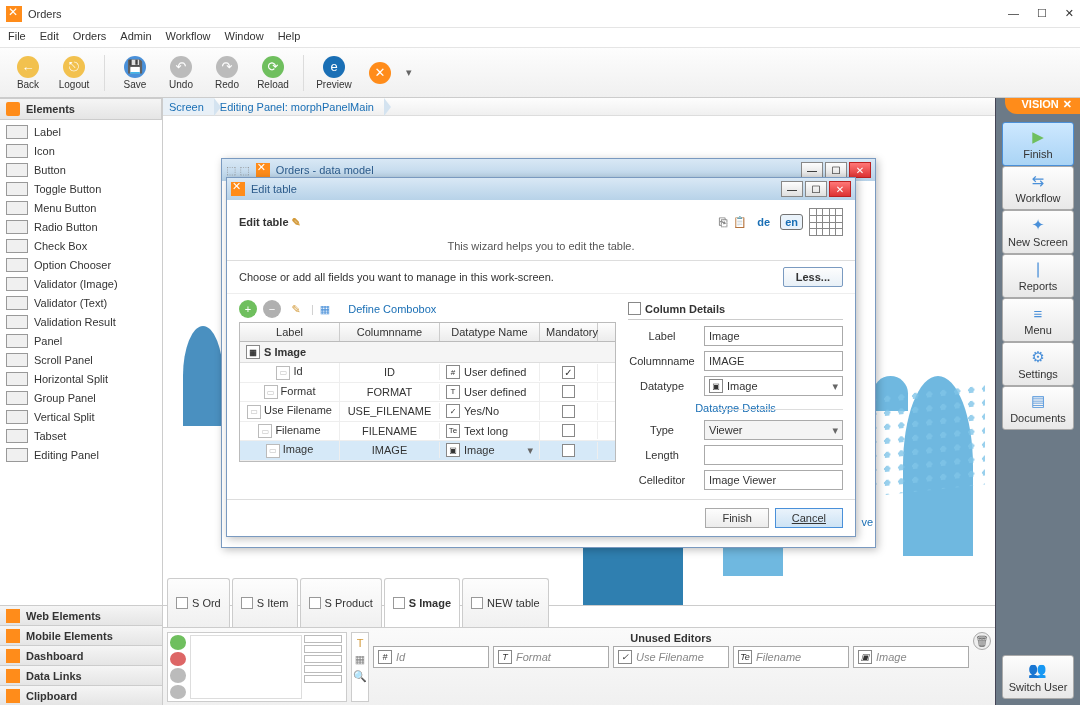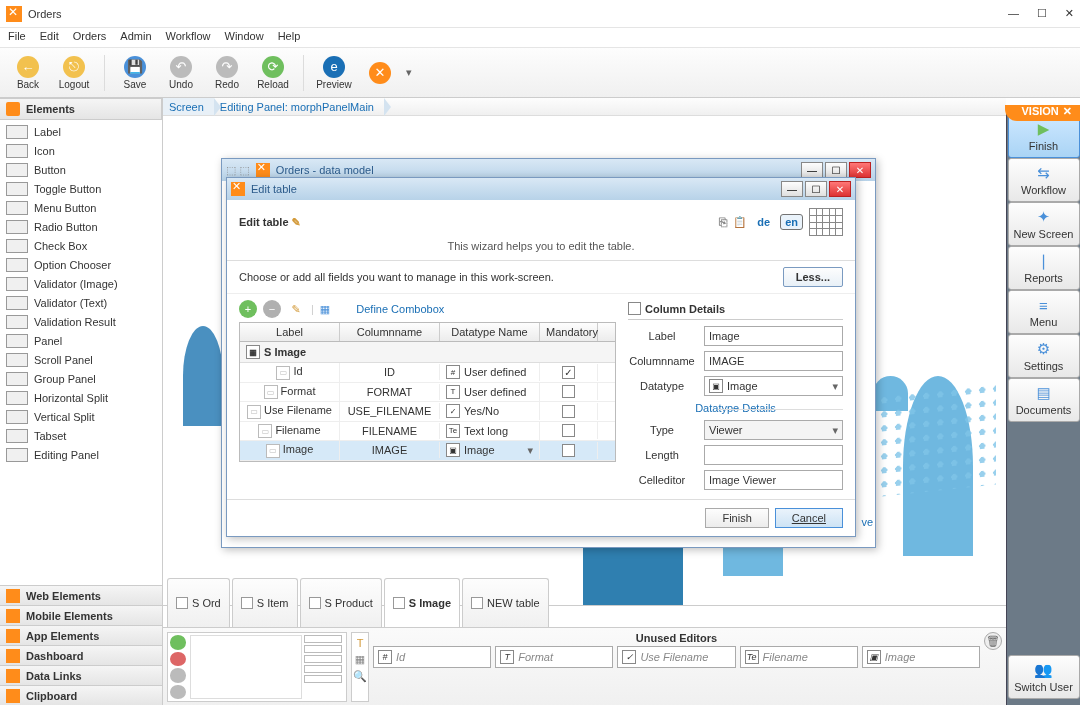--- a/index.html
+++ b/index.html
@@ -58,21 +58,21 @@
     .mini-right { width: 40px; display: flex; flex-direction: column; gap: 2px; }
     .mini-right div { width: 38px; height: 8px; border: 1px solid #bbb; }
     .mini-pal { width: 18px; height: 70px; border: 1px solid #ccc; background: #fff; display: flex; flex-direction: column; gap: 4px; align-items: center; padding: 4px 0; }
     .unused { flex: 1; height: 70px; border: none; }
     .unused .lbl { font-weight: bold; color: #333; margin-bottom: 2px; }
     .unused .row { display: flex; gap: 4px; }
     .unfield { flex: 1; height: 22px; border: 1px solid #aaa; background: #fff; display: flex; align-items: center; padding: 0 4px; gap: 4px; color: #888; font-style: italic; }
     .unfield .ui { width: 14px; height: 14px; border: 1px solid #888; display: inline-flex; align-items: center; justify-content: center; font-size: 9px; color: #333; }
 
     
-    .sidebar-right { width: 74px; background: #6c7a87; border-left: 1px solid #445; display: flex; flex-direction: column; align-items: center; gap: 6px; padding-top: 9px; position: relative; margin-top: 7px; }
+    .sidebar-right { width: 85px; background: #6c7a87; border-left: 1px solid #445; display: flex; flex-direction: column; align-items: center; gap: 6px; padding-top: 24px; position: relative; }
     .vision-tag { position: absolute; top: 0; right: 0; height: 16px; padding: 0 8px 0 16px; background: #ff8c1a; color: #fff; font-size: 10px; font-weight: bold; border-radius: 0 0 0 12px; }
     .vision-tag .x { margin-left: 4px; }
     .rbtn { width: 72px; height: 44px; background: linear-gradient(#fdfdfd,#e8e8e8); border: 1px solid #aaa; border-radius: 3px; display: flex; flex-direction: column; align-items: center; justify-content: center; gap: 2px; cursor: pointer; color: #333; }
     .rbtn .ri { width: 20px; height: 18px; display: flex; align-items: center; justify-content: center; font-size: 15px; }
     .rbtn.active { background: linear-gradient(#cde8ff,#aad4f5); border-color: #4a90d9; }
 
     
     .modal { position: absolute; border: 1px solid #7a9ac0; background: #fff; box-shadow: 2px 2px 8px rgba(0,0,0,.25); display: flex; flex-direction: column; z-index: 5; }
     .modal-tb { height: 22px; background: linear-gradient(#d9e8f5,#b7d2e8); display: flex; align-items: center; padding: 0 4px; gap: 6px; }
     .modal-tb .mlogo { width: 14px; height: 14px; background: #ff8c1a; position: relative; }
@@ -94,21 +94,21 @@
     .wiz-row { padding: 6px 12px; border-bottom: 1px solid #eee; display: flex; align-items: center; justify-content: space-between; color: #333; }
     .less-btn { padding: 3px 12px; border: 1px solid #7a9ac0; background: linear-gradient(#fdfdfd,#e8f0f7); border-radius: 2px; cursor: pointer; color: #333; font-weight: bold; }
 
     .wiz-body { flex: 1; display: flex; padding: 6px 12px; gap: 12px; overflow: hidden; }
     .col-table { flex: 1; display: flex; flex-direction: column; }
     .tool-row { display: flex; align-items: center; gap: 6px; margin-bottom: 4px; }
     .tbtn { width: 18px; height: 18px; border-radius: 50%; display: flex; align-items: center; justify-content: center; font-size: 11px; cursor: pointer; }
     .tbtn.green { background: #6fbf5e; color: #fff; }
     .tbtn.red { background: #b0b0b0; color: #fff; }
     .tbtn.pen { background: transparent; color: #d39a3a; }
-    .combo-link { color: #1a6fb5; cursor: pointer; margin-left: 20px; }
+    .combo-link { color: #1a6fb5; cursor: pointer; margin-left: 12px; }
     .grid { border: 1px solid #bbb; }
     .grid .gh { display: flex; background: linear-gradient(#fdfdfd,#ececec); border-bottom: 1px solid #bbb; }
     .grid .gh div { padding: 3px 6px; border-right: 1px solid #ccc; color: #333; }
     .grid .group { background: #f5f5f5; padding: 3px 6px; font-weight: bold; color: #333; border-bottom: 1px solid #ddd; display: flex; align-items: center; gap: 4px; }
     .grid .gr { display: flex; border-bottom: 1px solid #eee; align-items: center; }
     .grid .gr.sel { background: #d6e9f8; }
     .grid .gr div { padding: 2px 6px; border-right: 1px solid #eee; color: #333; overflow: hidden; white-space: nowrap; }
     .grid .gr .dt { display: flex; align-items: center; gap: 4px; }
     .dtico { width: 14px; height: 14px; border: 1px solid #888; display: inline-flex; align-items: center; justify-content: center; font-size: 8px; background: #fff; }
     .grid .mand { display: flex; justify-content: center; }
@@ -246,25 +246,25 @@
         <div class="el-item">
           <span class="el-ico"></span>
           <span>Panel</span>
         </div>
         <div class="el-item">
           <span class="el-ico"></span>
           <span>Scroll Panel</span>
         </div>
         <div class="el-item">
           <span class="el-ico"></span>
+          <span>Horizontal Split</span>
+        </div>
+        <div class="el-item">
+          <span class="el-ico"></span>
           <span>Group Panel</span>
-        </div>
-        <div class="el-item">
-          <span class="el-ico"></span>
-          <span>Horizontal Split</span>
         </div>
         <div class="el-item">
           <span class="el-ico"></span>
           <span>Vertical Split</span>
         </div>
         <div class="el-item">
           <span class="el-ico"></span>
           <span>Tabset</span>
         </div>
         <div class="el-item">
@@ -273,24 +273,20 @@
         </div>
       </div>
     <div class="accordion">
         <div class="acc-item">
           <span class="acc-ico" style="background: rgb(255, 140, 26);"></span>
           <span>Web Elements</span>
         </div>
         <div class="acc-item">
           <span class="acc-ico" style="background: rgb(255, 140, 26);"></span>
           <span>Mobile Elements</span>
-        </div>
-        <div class="acc-item">
-          <span class="acc-ico" style="background: rgb(255, 140, 26);"></span>
-          <span>App Elements</span>
         </div>
         <div class="acc-item">
           <span class="acc-ico" style="background: rgb(255, 140, 26);"></span>
           <span>Dashboard</span>
         </div>
         <div class="acc-item">
           <span class="acc-ico" style="background: rgb(255, 140, 26);"></span>
           <span>Data Links</span>
         </div>
         <div class="acc-item">

